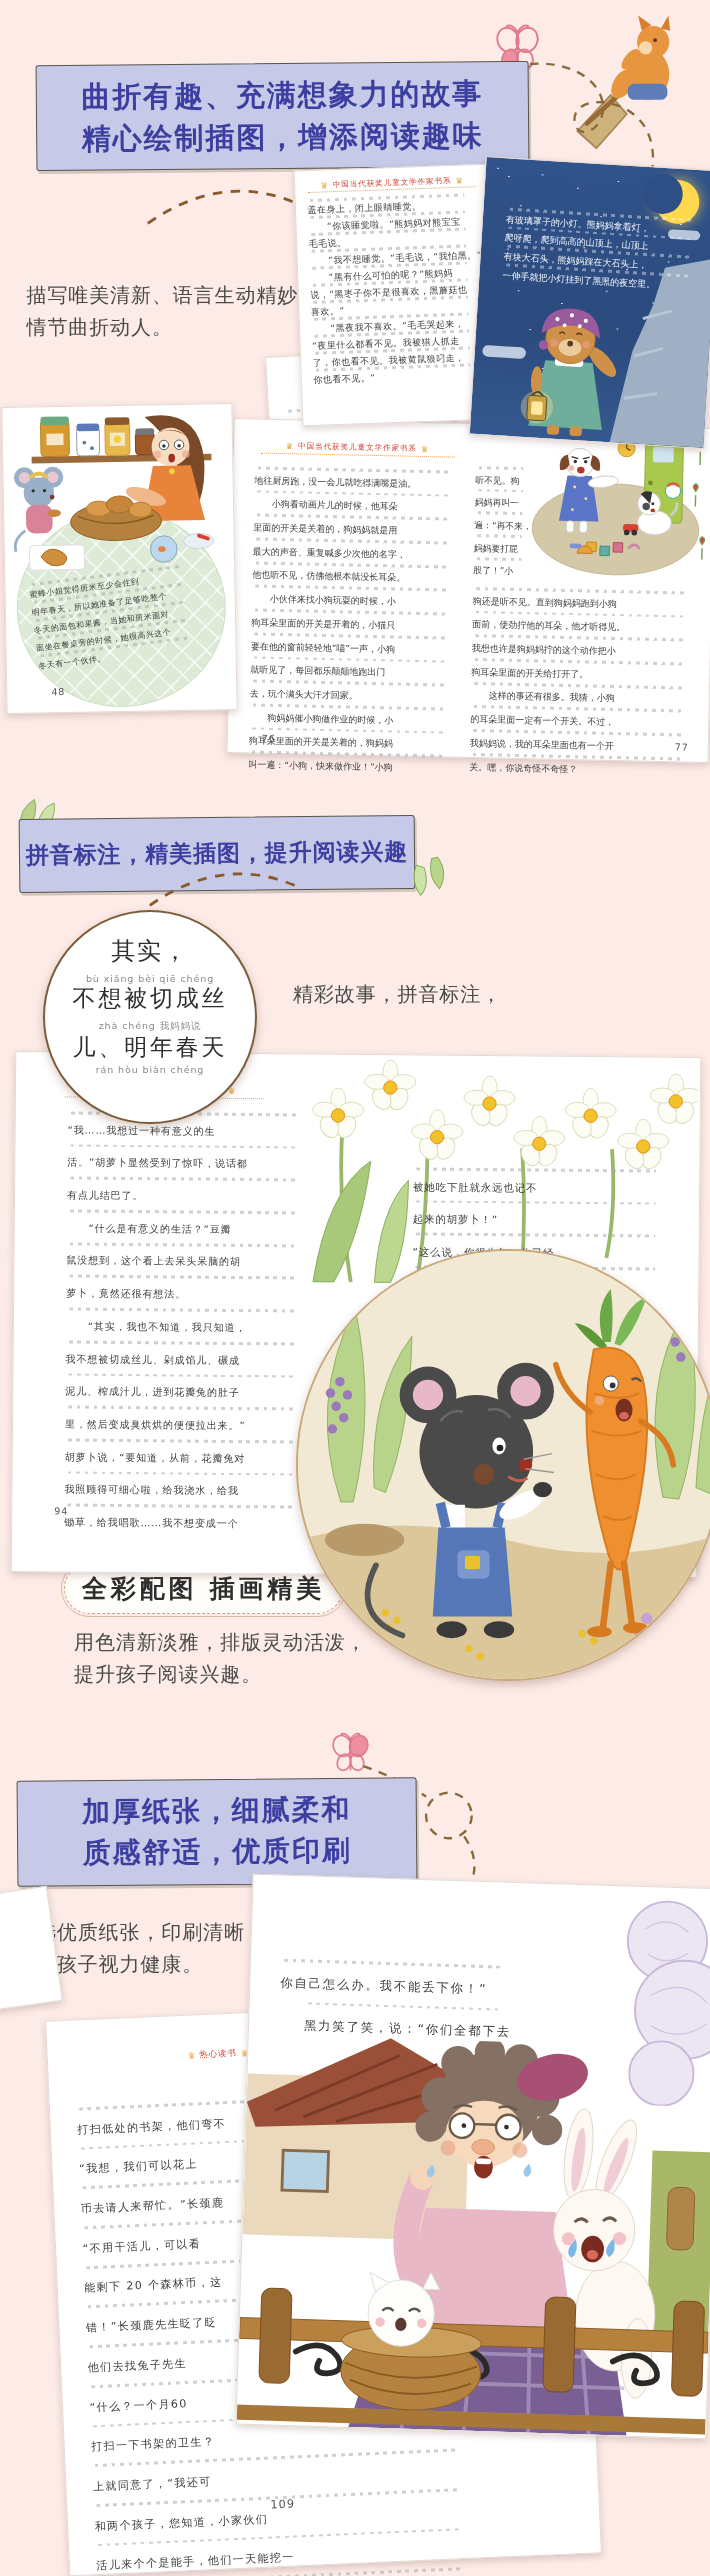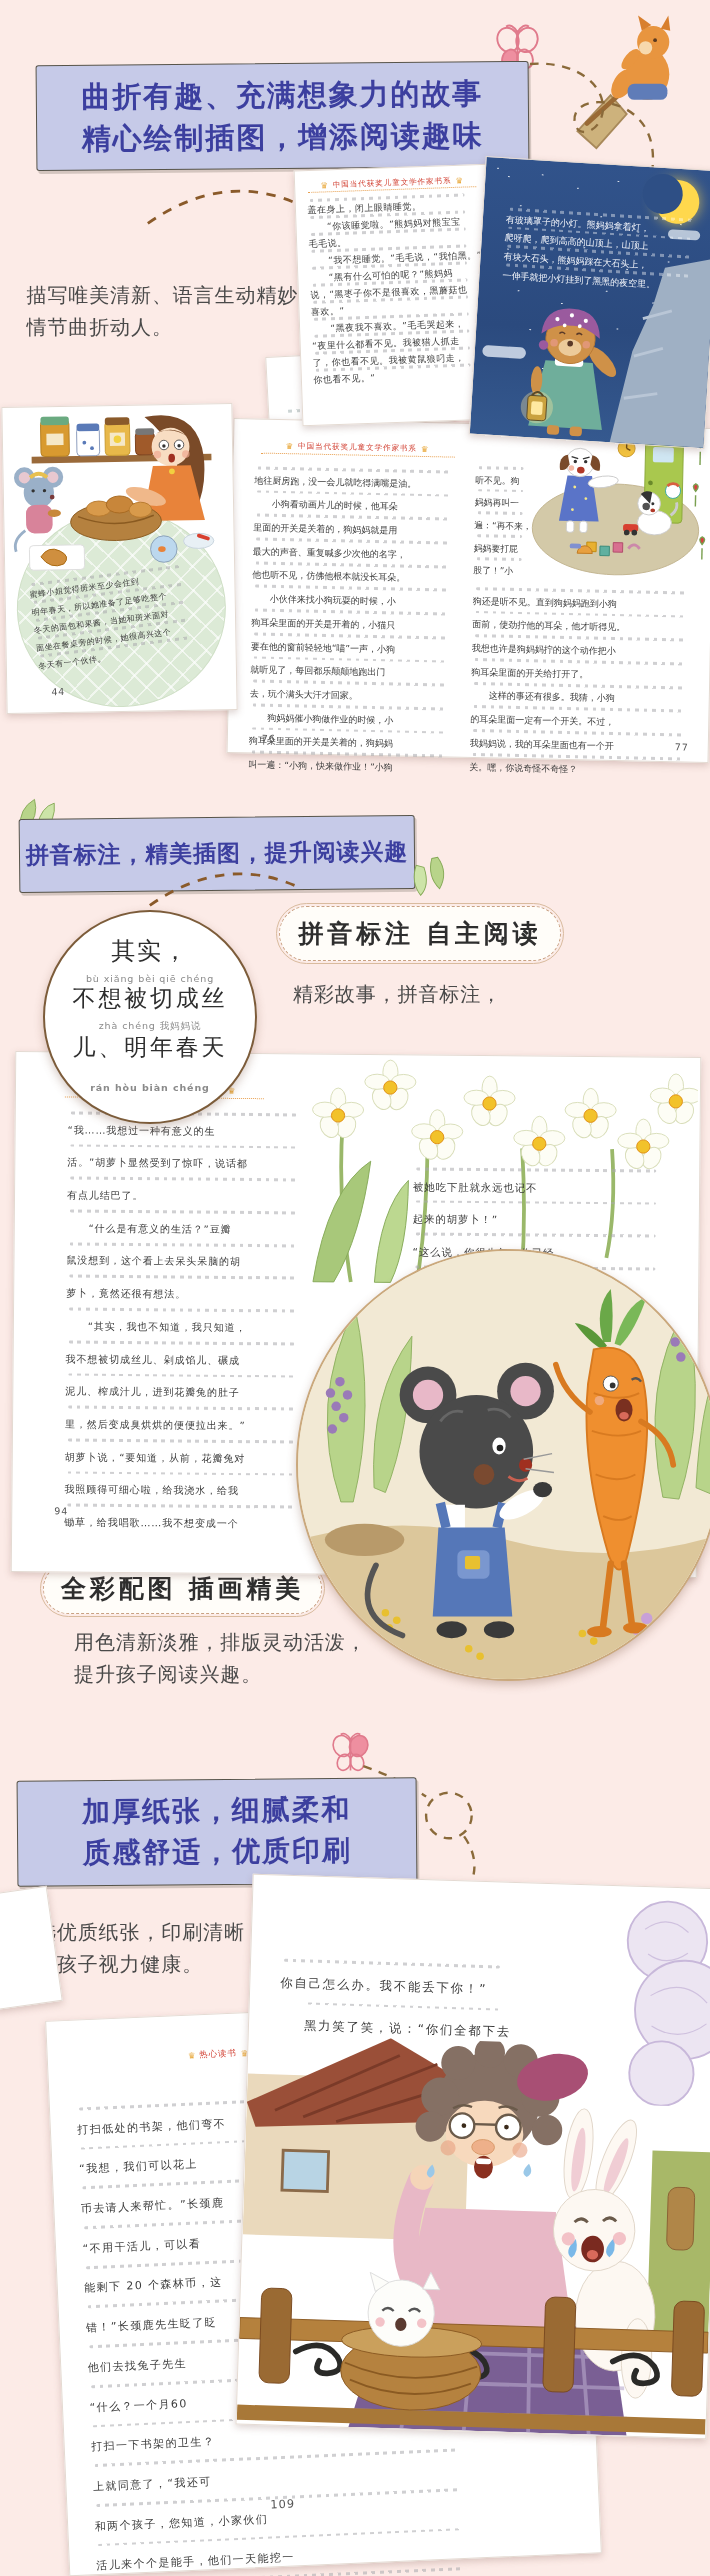--- a/index.html
+++ b/index.html
@@ -230,21 +230,21 @@
       <ellipse cx="205" cy="16" rx="16" ry="8" fill="#e8f0f5" stroke="#c8d4dd"></ellipse>
       <rect x="204" y="8" width="14" height="4" rx="2" fill="#d84030" transform="rotate(18 204 8)"></rect>
     </svg>
     <div class="abs" style="left:26.5px;top:167px;width:166px;font-size:8px;transform:rotate(-6deg);letter-spacing:0.5px;">
         <div class="ln" style="line-height:13.3px;">蜜蜂小姐觉得斑米至少会住到</div>
         <div class="ln" style="line-height:13.3px;">明年春天，所以她准备了足够吃整个</div>
         <div class="ln" style="line-height:13.3px;">冬天的面包和果酱，当她和斑米面对</div>
         <div class="ln" style="line-height:13.3px;">面坐在餐桌旁的时候，她很高兴这个</div>
         <div class="ln" style="line-height:13.3px;">冬天有一个伙伴。</div>
       </div>
-    <div class="abs pgnum" style="left:44px;top:279px;">44</div>
+    <div class="abs pgnum" style="left:44px;top:279px;">48</div>
   </div>
 
   <div class="abs page-photo" style="left:230px;top:423px;width:480px;height:333px;transform:rotate(1.2deg);z-index:1;">
     <div class="pg-header abs" style="left:26.5px;top:21px;width:194px;">
       <span class="crown">♛</span>
       <span>中国当代获奖儿童文学作家书系</span>
       <span class="crown">♛</span>
     </div>
     <div class="abs" style="left:21px;top:47px;width:208px;font-size:9px;">
         <div class="ln" style="line-height:19px;">地往厨房跑，没一会儿就吃得满嘴是油。</div>
@@ -345,34 +345,31 @@
     <div class="bl" style="font-size:23px;letter-spacing:0.9px;">拼音标注，精美插图，提升阅读兴趣</div>
   </div>
   <svg class="abs svgicon" style="left:409px;top:853px;transform:rotate(150deg);" width="47" height="47" viewBox="0 0 50 50">
     <path d="M10 40 Q8 20 25 10 Q30 28 16 42 Z" fill="#b8d48a" stroke="#86aa58"></path>
     <path d="M28 38 Q32 18 46 14 Q48 32 34 44 Z" fill="#cde4a8" stroke="#86aa58"></path>
   </svg>
 
   <svg class="abs svgicon" style="left:142px;top:860px;" width="166" height="52" viewBox="0 0 175 55">
     <path d="M8 48 Q 88 -8 168 30" fill="none" stroke="#8a5a2a" stroke-width="3" stroke-dasharray="10 9"></path>
   </svg>
-  <div class="abs pill" style="left:279px;top:906px;width:280px;height:53px;font-size:25px;">
-    <span>拼音标注 自主阅读</span>
-  </div>
   <div class="abs desc" style="left:293px;top:978px;width:284px;font-size:20px;">
       <div class="dline">精彩故事，拼音标注，</div>
     </div>
 
   <div class="abs mag" style="left:43px;top:910px;width:210px;height:210px;z-index:4;">
     <div style="margin-top:23px;font-size:24px;letter-spacing:1.9px;color:#2e2e2e;">其实，</div>
     <div class="py">bù xiǎng bèi qiē chéng</div>
     <div class="zh">不想被切成丝</div>
     <div class="py" style="margin-top:5.7px;">zhà chéng 我妈妈说</div>
     <div class="zh">儿、明年春天</div>
-    <div class="py" style="margin-top:20px;font-weight:bold;">rán hòu biàn chéng</div>
+    <div class="py" style="margin-top:2px;">rán hòu biàn chéng</div>
   </div>
 
   <div class="abs page-photo" style="left:13.3px;top:1054px;width:684px;height:519px;transform:rotate(0.5deg);z-index:2;">
     <div class="pg-header abs" style="left:49px;top:32px;width:199px;">
       <span class="crown">♛</span>
       <span>中国当代获奖儿童文学作家书系</span>
       <span class="crown">♛</span>
     </div>
     <svg class="abs svgicon" style="left:270px;top:1.9px;" width="412" height="227" viewBox="0 0 435 240">
       <g stroke="#9ab86a" stroke-width="4" fill="none">
@@ -569,21 +566,21 @@
         <path d="M330 330 L322 396 M344 330 L352 392" stroke="#d87a20" stroke-width="7" stroke-linecap="round"></path>
         <ellipse cx="318" cy="402" rx="13" ry="6" fill="#d87a20"></ellipse>
           <ellipse cx="356" cy="398" rx="13" ry="6" fill="#d87a20"></ellipse>
       </g>
     </svg>
   </div>
 
   <svg class="abs svgicon" style="left:279px;top:1508px;" width="133" height="59" viewBox="0 0 140 62">
     <path d="M8 55 Q 58 -2 132 22" fill="none" stroke="#8a5a2a" stroke-width="3" stroke-dasharray="10 9"></path>
   </svg>
-  <div class="abs pill" style="left:43px;top:1563px;width:277px;height:49px;font-size:25px;">
+  <div class="abs pill" style="left:64px;top:1563px;width:277px;height:49px;font-size:25px;">
     <span>全彩配图 插画精美</span>
   </div>
   <div class="abs desc" style="left:74px;top:1626px;width:303px;font-size:20px;">
       <div class="dline">用色清新淡雅，排版灵动活泼，</div>
       <div class="dline">提升孩子阅读兴趣。</div>
     </div>
 
   <svg class="abs svgicon" style="left:326px;top:1728px;" width="49" height="49" viewBox="0 0 60 60">
     <g stroke="#e07a8c" stroke-width="2" fill="none">
       <ellipse cx="20" cy="22" rx="11" ry="13" transform="rotate(-20 20 22)"></ellipse>

